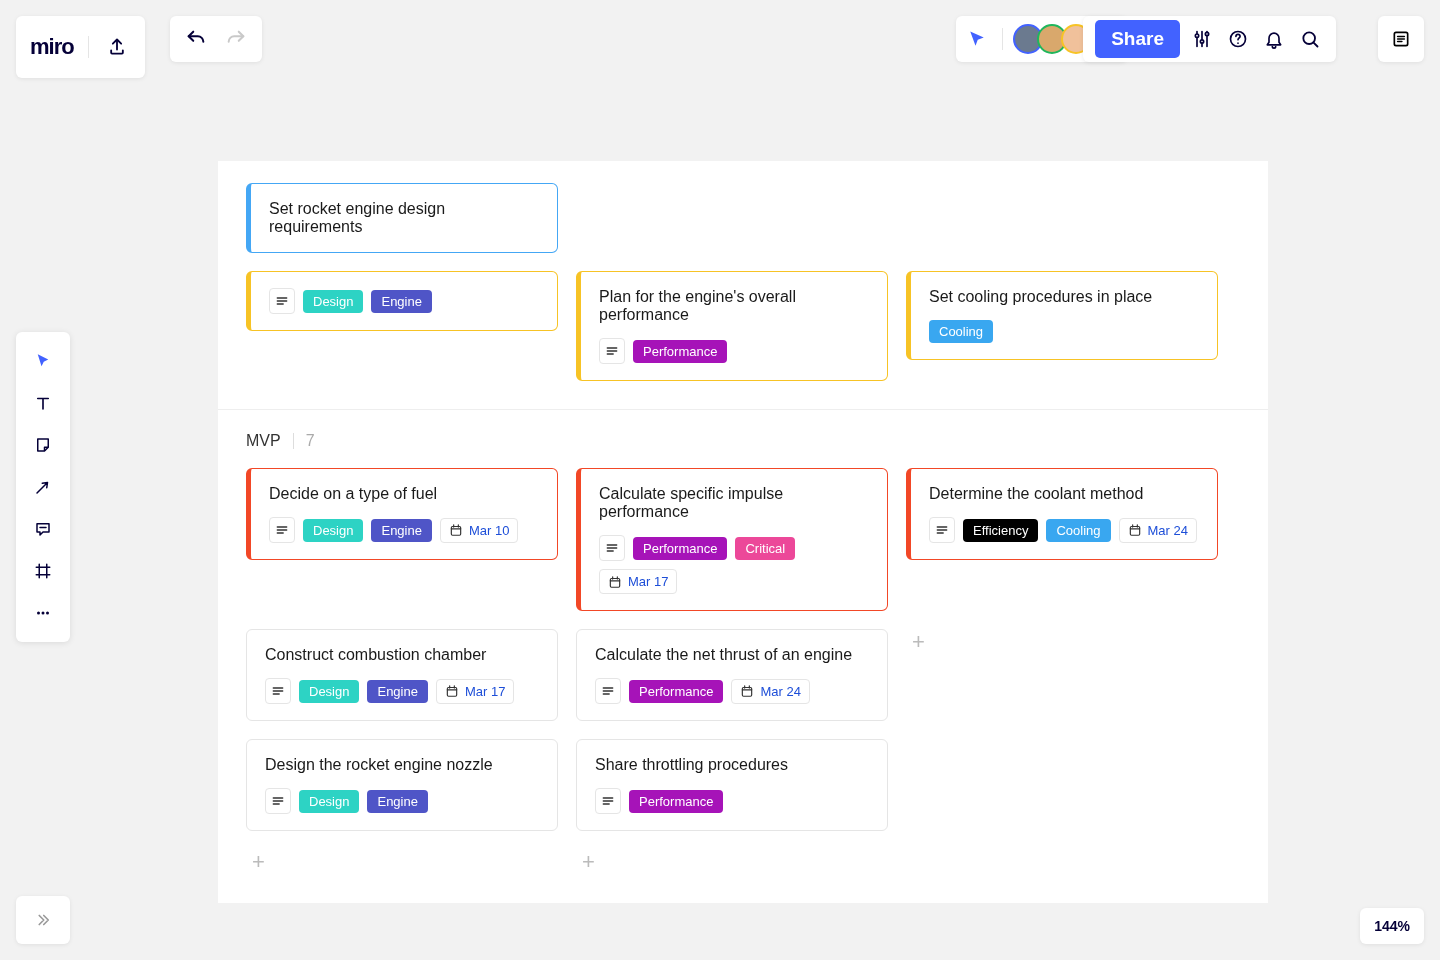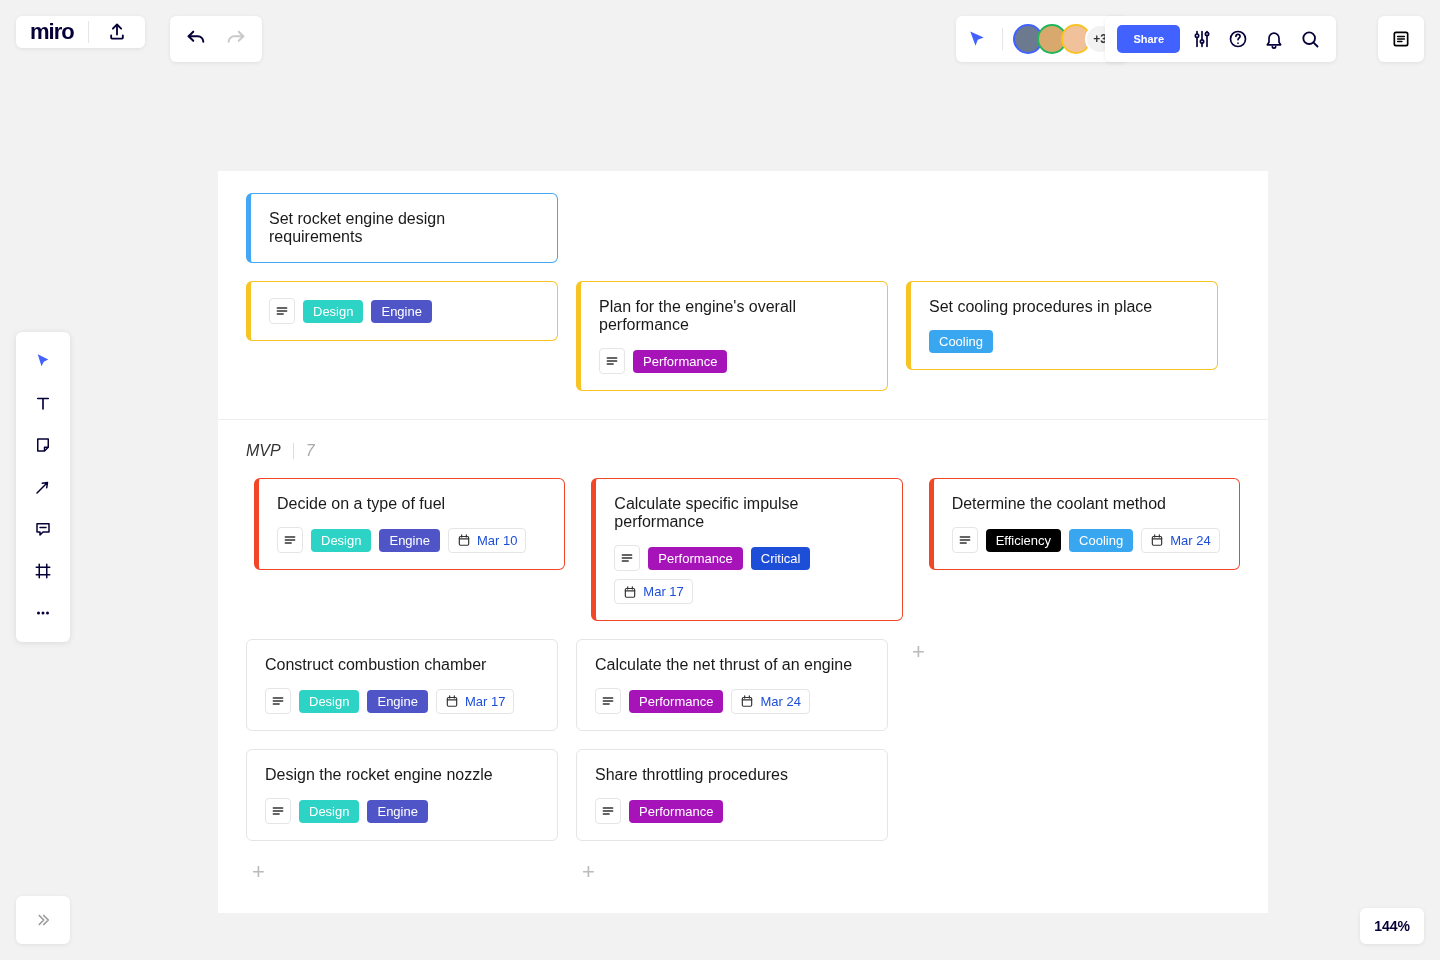--- a/index.html
+++ b/index.html
@@ -7,65 +7,65 @@
   font-family: -apple-system, BlinkMacSystemFont, "Segoe UI", Helvetica, Arial, sans-serif;
   background: #f2f2f2;
   width: 1440px;
   height: 960px;
   overflow: hidden;
   position: relative;
 }
 
 
 .tl-box { position: absolute; top: 16px; background: #fff; border-radius: 6px; box-shadow: 0 1px 4px rgba(0,0,0,.08); display: flex; align-items: center; }
-.logo-box { left: 16px; height: 32px; padding: 0 14px; gap: 14px; }
+.logo-box { left: 16px; height: 62px; padding: 0 14px; gap: 14px; }
 .logo-text { font-weight: 800; font-size: 22px; letter-spacing: -1px; color: #050038; }
 .vsep { width: 1px; height: 22px; background: #e5e5e5; }
 .icon-btn { width: 28px; height: 28px; display: flex; align-items: center; justify-content: center; cursor: pointer; color: #050038; }
 .undo-box { left: 170px; height: 46px; padding: 0 12px; gap: 12px; }
 .disabled { color: #c9c9c9; }
 
 
 .tr-box { position: absolute; top: 16px; background: #fff; border-radius: 6px; box-shadow: 0 1px 4px rgba(0,0,0,.08); height: 46px; display: flex; align-items: center; padding: 0 12px; gap: 10px; }
 .collab-box { right: 313px; }
 .share-box { right: 104px; gap: 8px; }
 .panel-box { right: 16px; width: 46px; justify-content: center; }
 .avatar { width: 30px; height: 30px; border-radius: 50%; display: flex; align-items: center; justify-content: center; font-size: 13px; font-weight: 600; margin-left: -6px; border: 2px solid #fff; }
 .avatar:first-child { margin-left: 0; }
 .more-avatar { background: #f2f2f2; color: #333; font-size: 12px; }
-.share-btn { background: #4262ff; color: #fff; font-weight: 700; font-size: 11px; padding: 8px 16px; border-radius: 5px; border: none; cursor: pointer; }
+.share-btn { background: #4262ff; color: #fff; font-weight: 700; font-size: 19px; padding: 8px 16px; border-radius: 5px; border: none; cursor: pointer; }
 .pointer-icon { color: #4262ff; margin-right: 6px; }
 .avatars { display: flex; align-items: center; }
 
 
 .left-toolbar { position: absolute; left: 16px; top: 332px; width: 54px; background: #fff; border-radius: 6px; box-shadow: 0 1px 6px rgba(0,0,0,.1); display: flex; flex-direction: column; align-items: center; padding: 10px 0; gap: 4px; }
 .tool-btn { width: 38px; height: 38px; display: flex; align-items: center; justify-content: center; border-radius: 4px; cursor: pointer; color: #050038; }
 .tool-btn.active { color: #4262ff; }
 
 
 .bl-box { position: absolute; left: 16px; bottom: 16px; width: 54px; height: 48px; background: #fff; border-radius: 6px; box-shadow: 0 1px 4px rgba(0,0,0,.08); display: flex; align-items: center; justify-content: center; cursor: pointer; color: #999; }
 
 
 .zoom-box { position: absolute; right: 16px; bottom: 16px; background: #fff; border-radius: 6px; box-shadow: 0 1px 4px rgba(0,0,0,.08); padding: 10px 14px; font-weight: 700; font-size: 14px; color: #050038; cursor: pointer; }
 
 
-.board { position: absolute; left: 218px; top: 171px; width: 1050px; background: #fff; }
+.board { position: absolute; left: 218px; top: 161px; width: 1050px; background: #fff; }
 
 .section { padding: 22px 28px 28px 28px; }
-.section-header { display: flex; align-items: center; gap: 12px; margin-bottom: 18px; font-size: 16px; color: #333; font-style: italic; }
+.section-header { display: flex; align-items: center; gap: 12px; margin-bottom: 18px; font-size: 16px; color: #333; }
 .section-count { color: #aaa; }
 .sec-sep { width: 1px; height: 16px; background: #ddd; }
 .divider { height: 1px; background: #eee; }
 
 .row { display: flex; gap: 18px; margin-bottom: 18px; align-items: flex-start; }
 
 .card { width: 312px; border: 1px solid; border-radius: 6px; padding: 16px 18px; background: #fff; cursor: pointer; position: relative; }
 .card.blue { border-color: #44a7f5; border-left: 5px solid #44a7f5; }
 .card.yellow { border-color: #f7c325; border-left: 5px solid #f7c325; }
-.card.orange { border-color: #f24726; border-left: 5px solid #f24726; margin-left: 8px; }
+.card.orange { border-color: #f24726; border-left: 5px solid #f24726; }
 .card.gray { border-color: #e5e5e5; }
 .card-title { font-size: 16px; color: #1a1a1a; margin-bottom: 14px; }
 .card.no-tags .card-title { margin-bottom: 0; }
 .card-meta { display: flex; flex-wrap: wrap; gap: 8px; align-items: center; }
 .desc-icon { width: 26px; height: 26px; border: 1px solid #e5e5e5; border-radius: 4px; display: flex; align-items: center; justify-content: center; background: #fff; }
 .tag { font-size: 13px; font-weight: 500; padding: 4px 10px; border-radius: 4px; color: #fff; }
 .date-chip { font-size: 13px; color: #1d4ed8; padding: 4px 8px; border: 1px solid #e5e5e5; border-radius: 4px; display: flex; align-items: center; gap: 6px; }
 .add-cell { width: 312px; display:flex; align-items:flex-start; }
 .add-cell .plus { color:#bbb; font-size:22px; font-weight:300; cursor:pointer; padding-left:6px; }
 
@@ -275,21 +275,21 @@
       </div>
       <div class="card orange">
         <div class="card-title">Calculate specific impulse performance</div>
         <div class="card-meta">
           <span class="desc-icon">
               <svg width="14" height="14" viewBox="0 0 24 24" fill="none" stroke="#333" stroke-width="2.5" stroke-linecap="round">
                 <path d="M4 7h16M4 12h16M4 17h10"></path>
               </svg>
             </span>
           <span class="tag" style="background: rgb(166, 19, 184);">Performance</span>
-          <span class="tag" style="background: #1d4ed8;">Critical</span>
+          <span class="tag" style="background: #ec4899;">Critical</span>
           <span class="date-chip">
               <svg width="14" height="14" viewBox="0 0 24 24" fill="none" stroke="#333" stroke-width="2" stroke-linecap="round">
                 <rect x="4" y="6" width="16" height="15" rx="2"></rect>
                 <path d="M4 10h16M8 3v4M16 3v4"></path>
               </svg>
               <span>Mar 17</span>
             </span>
         </div>
       </div>
       <div class="card orange">

